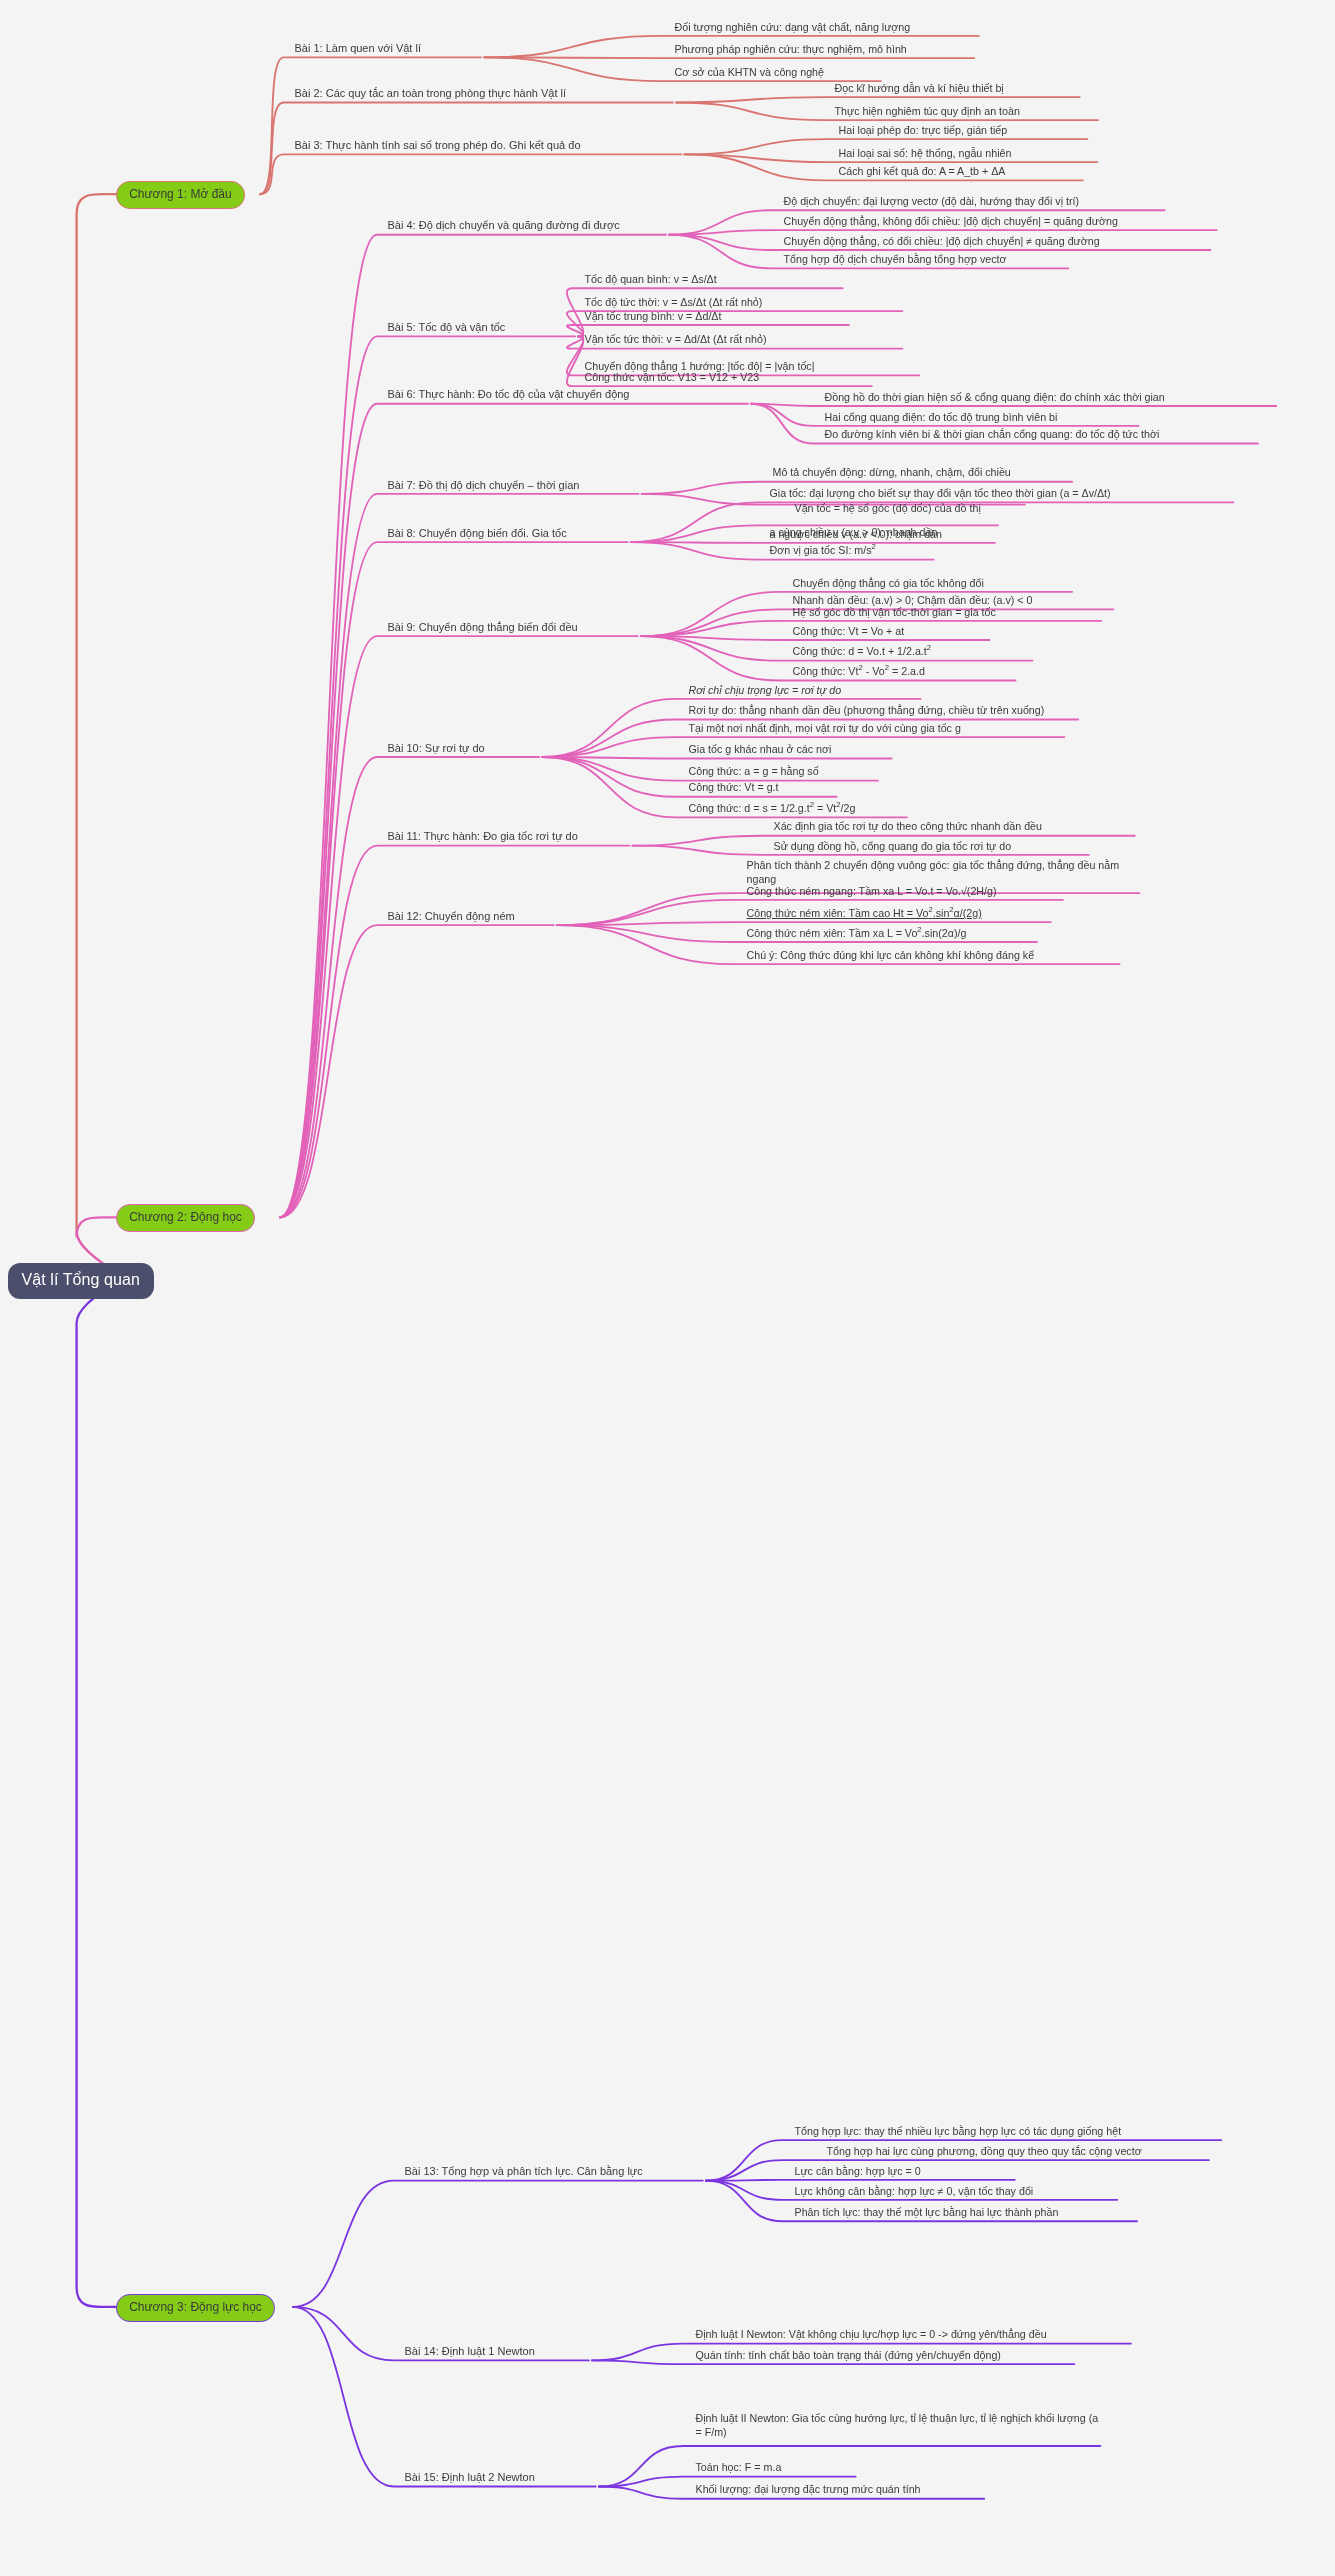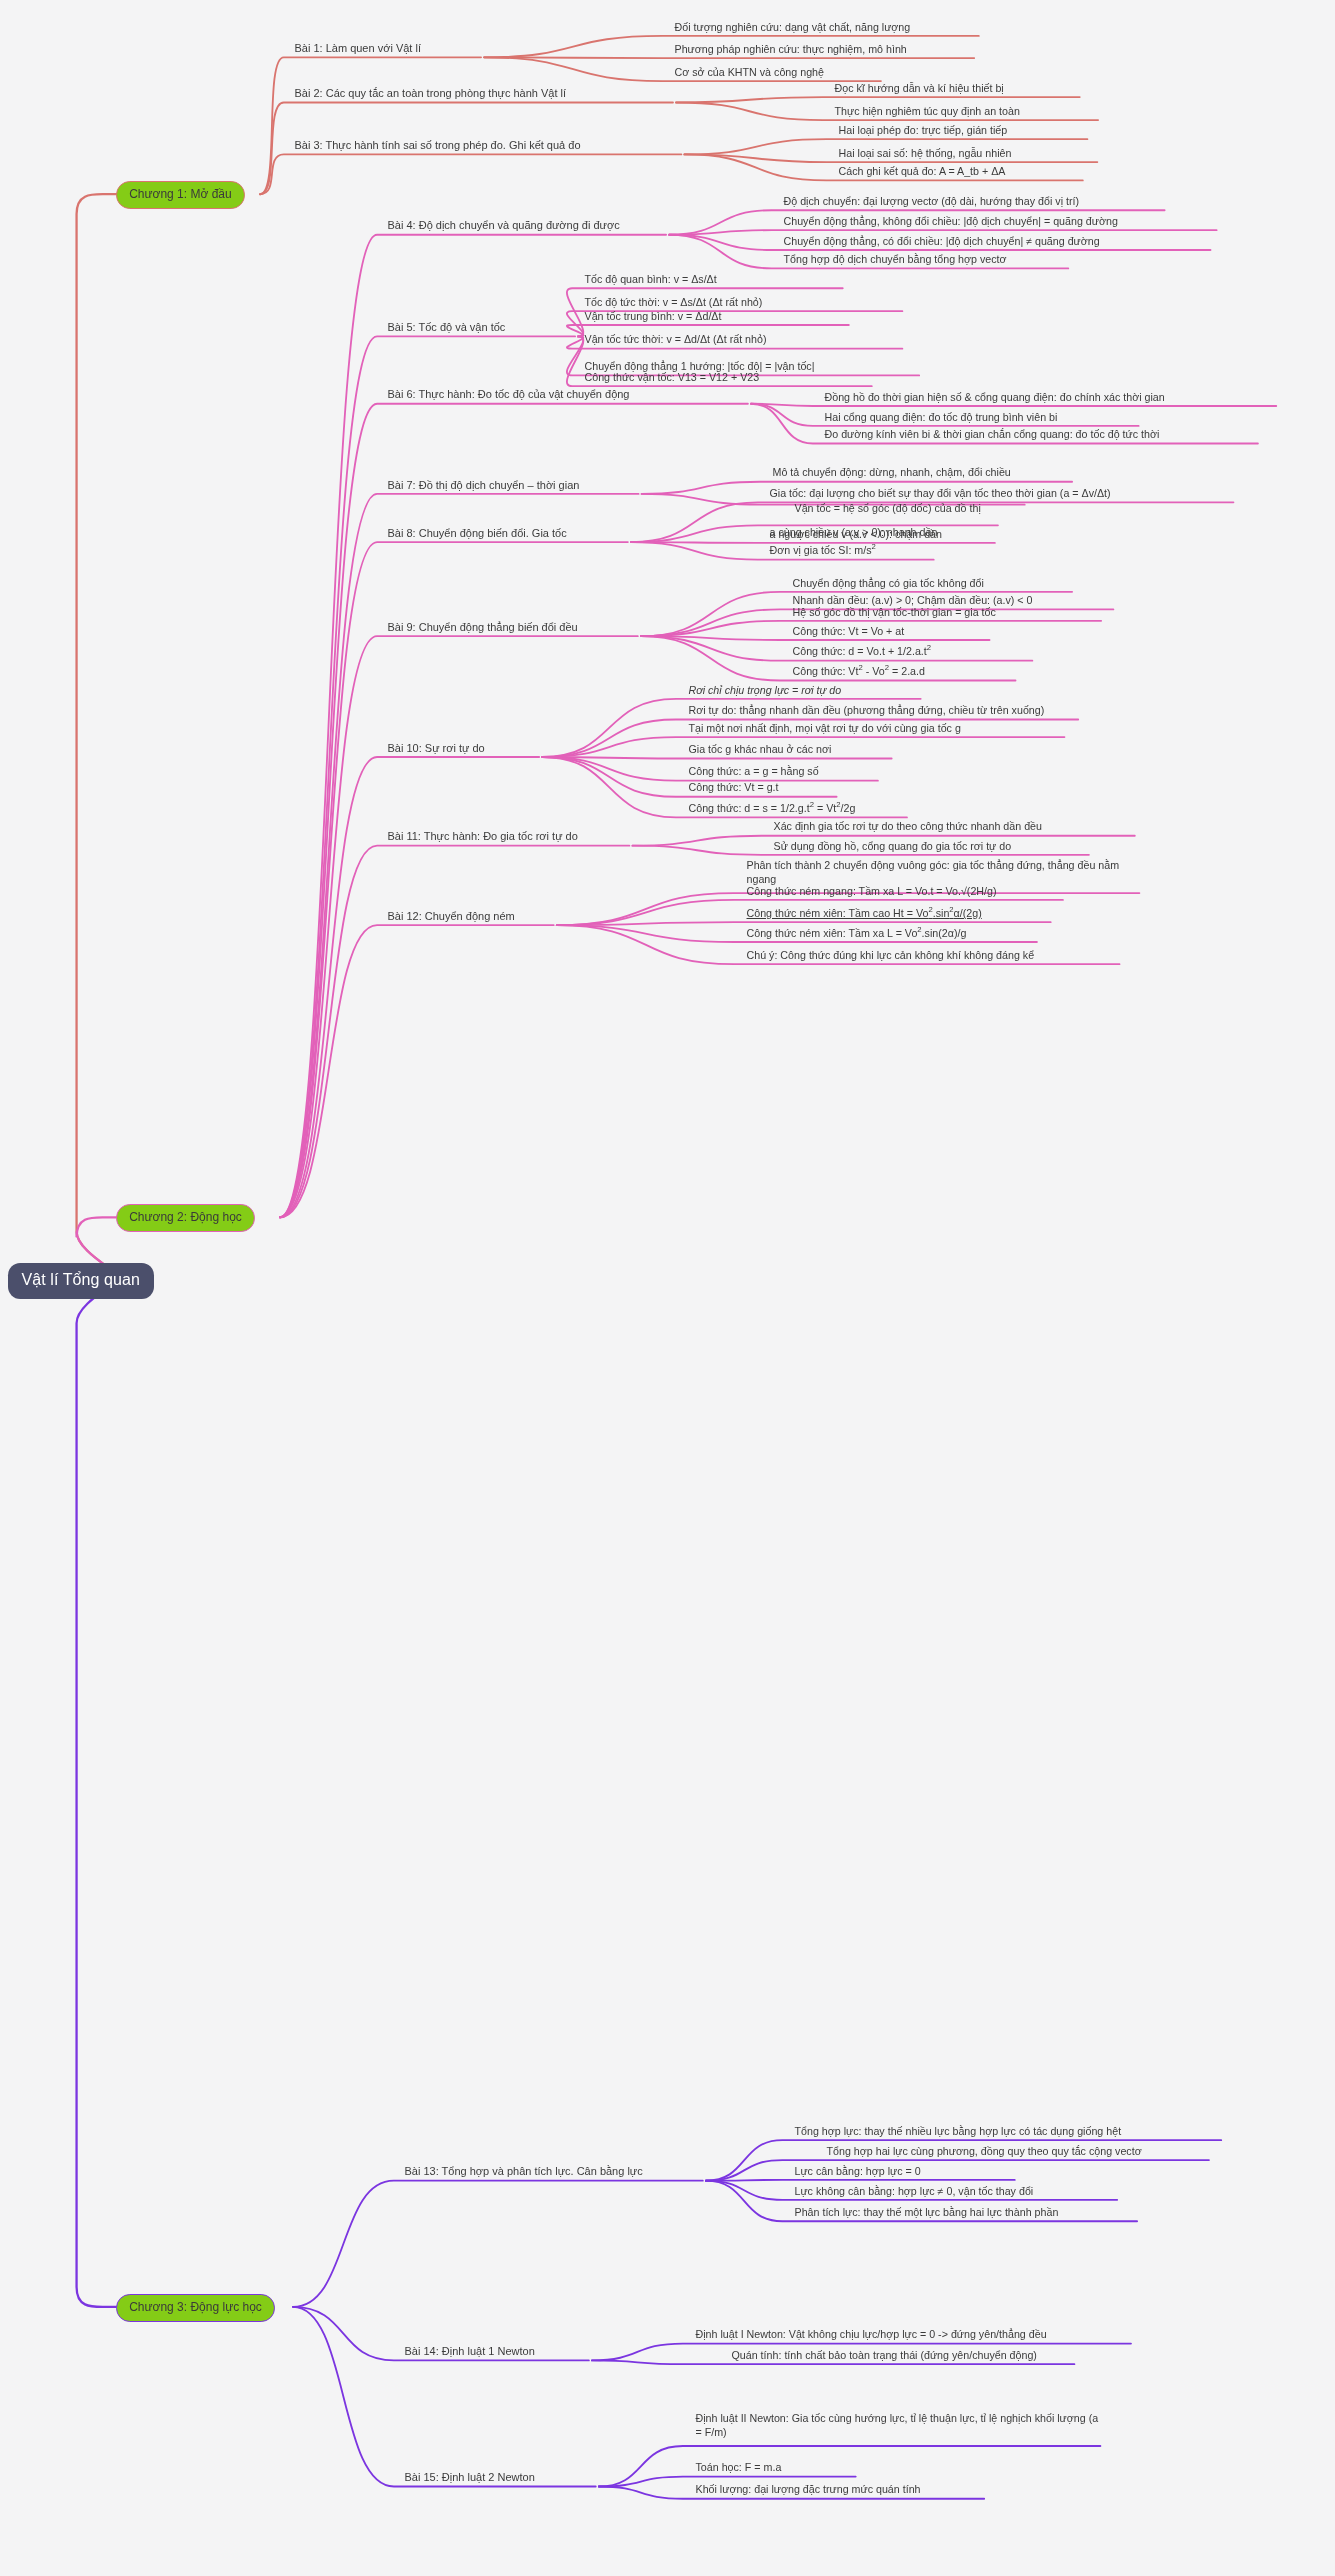--- a/index.html
+++ b/index.html
@@ -221,20 +221,20 @@
       <div class="node leaf-node" style="left: 745px; top: 949px;"><span>Chú ý: Công thức đúng khi lực cản không khí không đáng kể</span></div>
       <div class="node chapter-node c3" style="left: 116px; top: 2294px; border-color: rgb(123, 53, 224);"><span>Chương 3: Động lực học</span></div>
       <div class="node topic-node" style="left: 403px; top: 2165px; max-width: 330px; white-space: nowrap;"><span>Bài 13: Tổng hợp và phân tích lực. Cân bằng lực</span></div>
       <div class="node leaf-node" style="left: 793px; top: 2125px;"><span>Tổng hợp lực: thay thế nhiều lực bằng hợp lực có tác dụng giống hệt</span></div>
       <div class="node leaf-node" style="left: 797px; top: 2145px; margin-left: 28px;"><span>Tổng hợp hai lực cùng phương, đồng quy theo quy tắc cộng vectơ</span></div>
       <div class="node leaf-node" style="left: 793px; top: 2165px;"><span>Lực cân bằng: hợp lực = 0</span></div>
       <div class="node leaf-node" style="left: 793px; top: 2185px;"><span>Lực không cân bằng: hợp lực ≠ 0, vận tốc thay đổi</span></div>
       <div class="node leaf-node" style="left: 793px; top: 2206px;"><span>Phân tích lực: thay thế một lực bằng hai lực thành phần</span></div>
       <div class="node topic-node" style="left: 403px; top: 2345px; max-width: 216px; white-space: nowrap;"><span>Bài 14: Định luật 1 Newton</span></div>
       <div class="node leaf-node" style="left: 694px; top: 2328px;"><span>Định luật I Newton: Vật không chịu lực/hợp lực = 0 -&gt; đứng yên/thẳng đều</span></div>
-      <div class="node leaf-node" style="left: 694px; top: 2349px; margin-left: 36px;"><span>Quán tính: tính chất bảo toàn trạng thái (đứng yên/chuyển động)</span></div>
+      <div class="node leaf-node" style="left: 694px; top: 2349px;"><span>Quán tính: tính chất bảo toàn trạng thái (đứng yên/chuyển động)</span></div>
       <div class="node topic-node" style="left: 403px; top: 2471px; max-width: 223px; white-space: nowrap;"><span>Bài 15: Định luật 2 Newton</span></div>
       <div class="node leaf-node wrap" style="left: 694px; top: 2412px; width: 414px;"><span>Định luật II Newton: Gia tốc cùng hướng lực, tỉ lệ thuận lực, tỉ lệ nghịch khối lượng (a = F/m)</span></div>
       <div class="node leaf-node" style="left: 694px; top: 2461px;"><span>Toán học: F = m.a</span></div>
       <div class="node leaf-node" style="left: 694px; top: 2483px;"><span>Khối lượng: đại lượng đặc trưng mức quán tính</span></div>
     </div>
 </div>
 
 
 </body></html>

